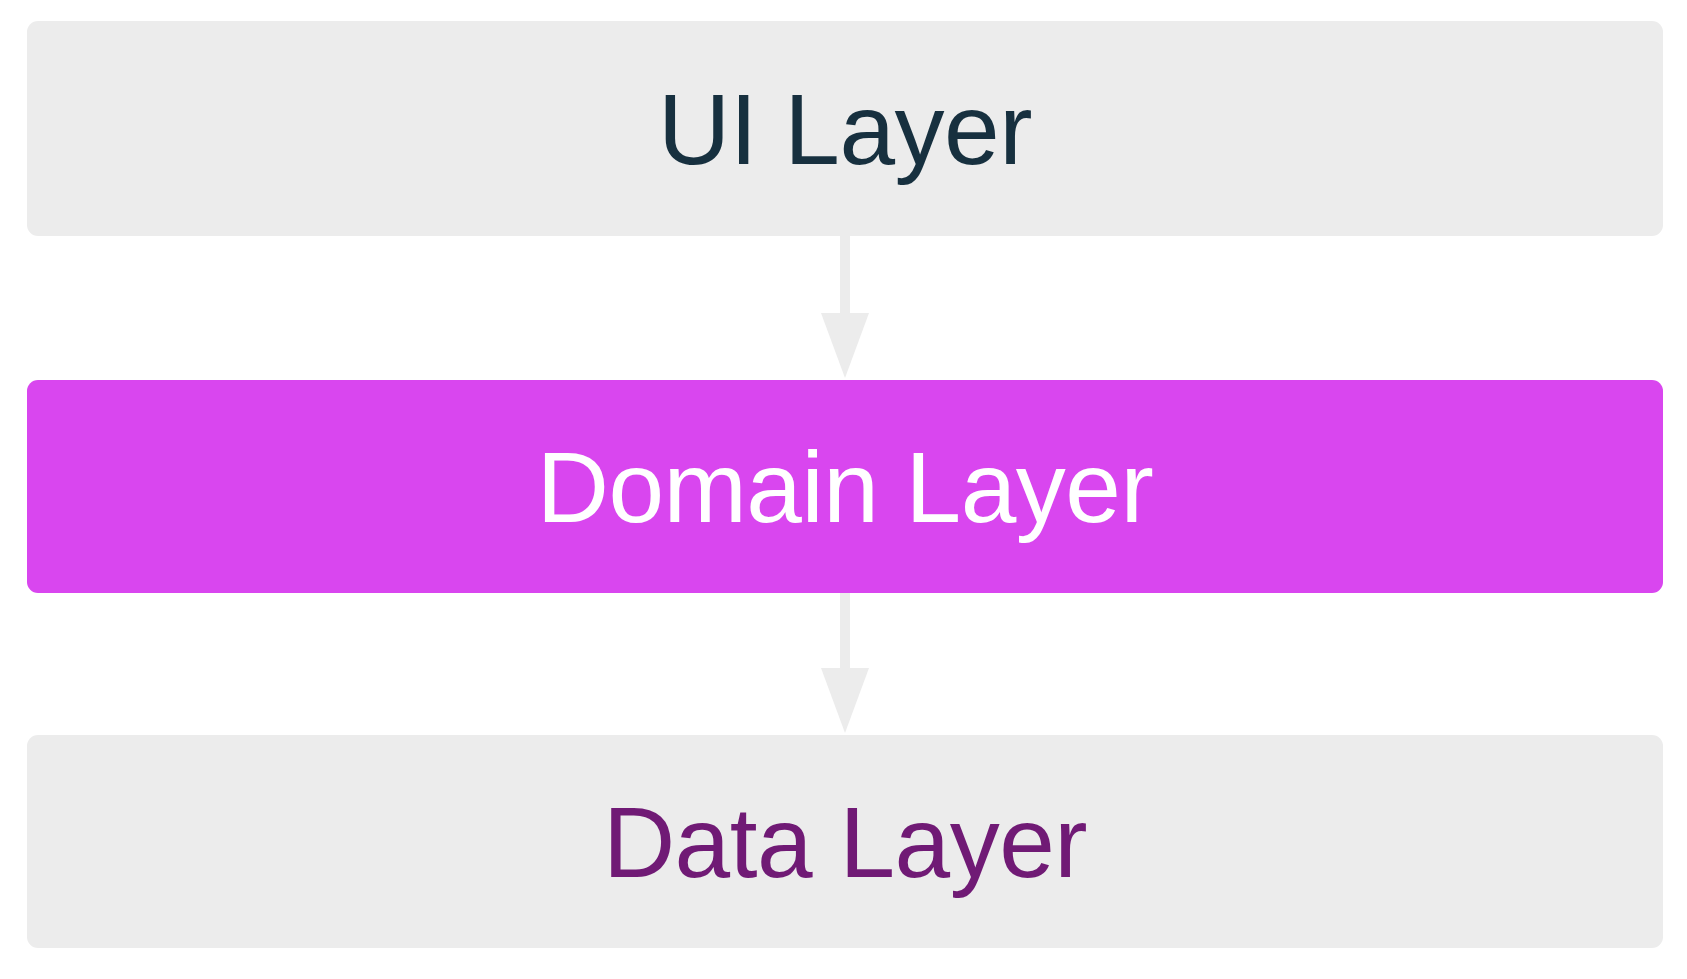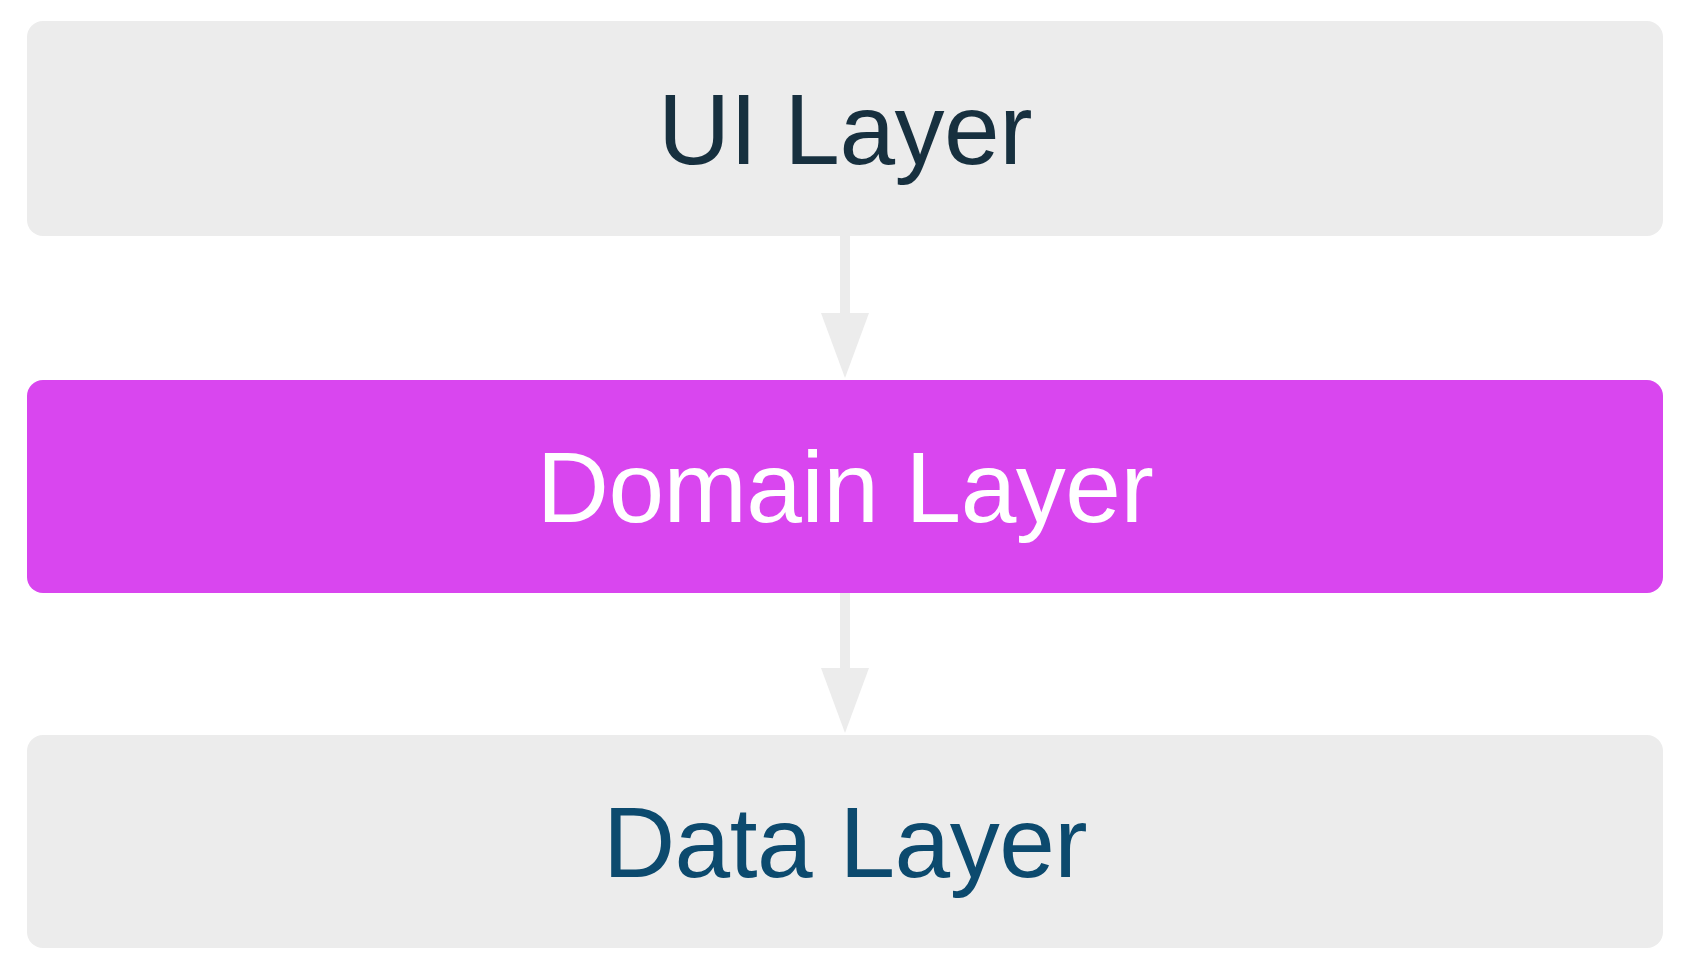--- a/index.html
+++ b/index.html
@@ -17,21 +17,21 @@
     position: relative;
     width: 1687px;
     height: 979px;
     background: #ffffff;
   }
   .node {
     position: absolute;
     left: 27px;
     width: 1636px;
     box-sizing: border-box;
-    border-radius: 16px;
+    border-radius: 11px;
     display: flex;
     align-items: center;
     justify-content: center;
   }
   .node-label {
     font-family: "Liberation Sans", sans-serif;
     font-weight: 400;
     font-size: 100px;
     line-height: 1.0;
     letter-spacing: -0.5px;
@@ -50,21 +50,21 @@
     height: 213px;
     background: #d946ef;
   }
   #node-domain .node-label { color: #FFFFFF; }
 
   #node-data {
     top: 735px;
     height: 213px;
     background: #ECECEC;
   }
-  #node-data .node-label { color: #0c4a6e; }
+  #node-data .node-label { color: #701a75; }
 
   .edge-svg {
     position: absolute;
     left: 0;
     top: 0;
     width: 1687px;
     height: 979px;
     pointer-events: none;
   }
 </style>

